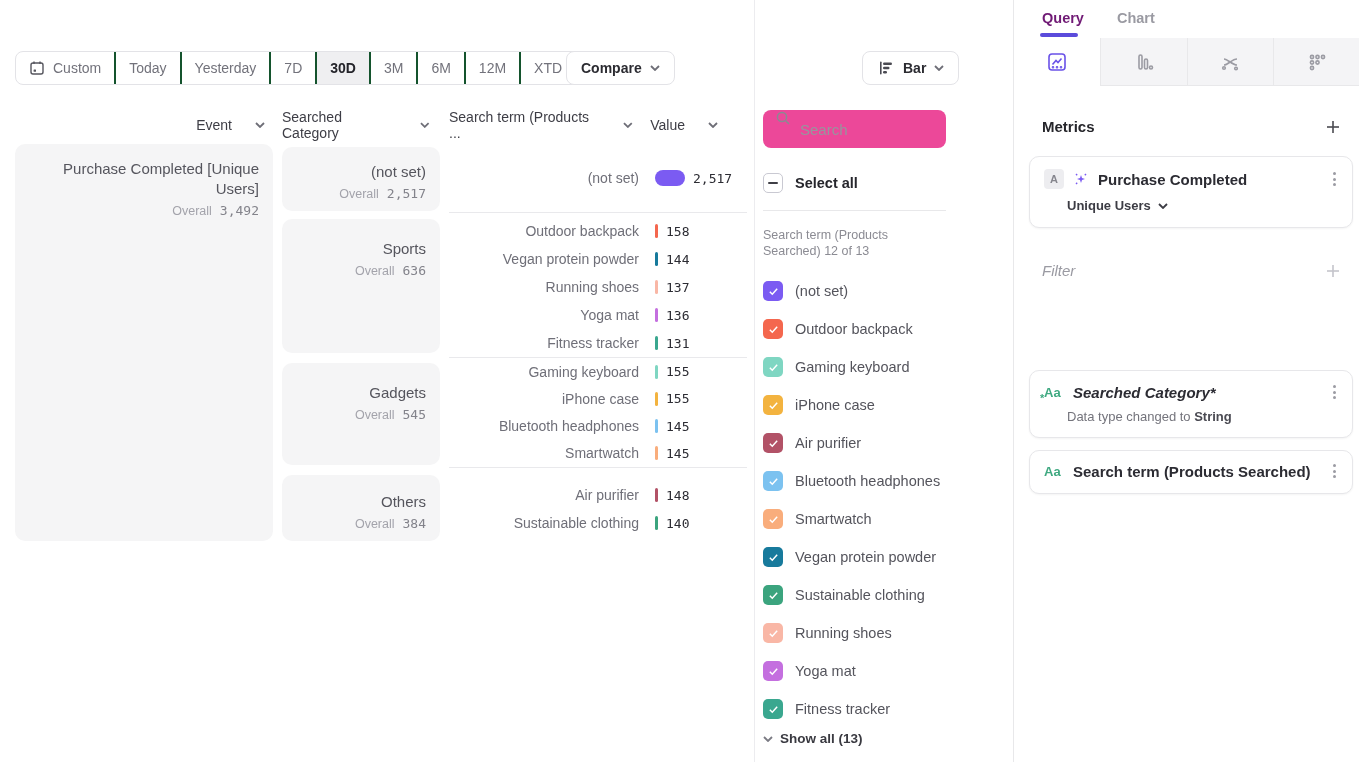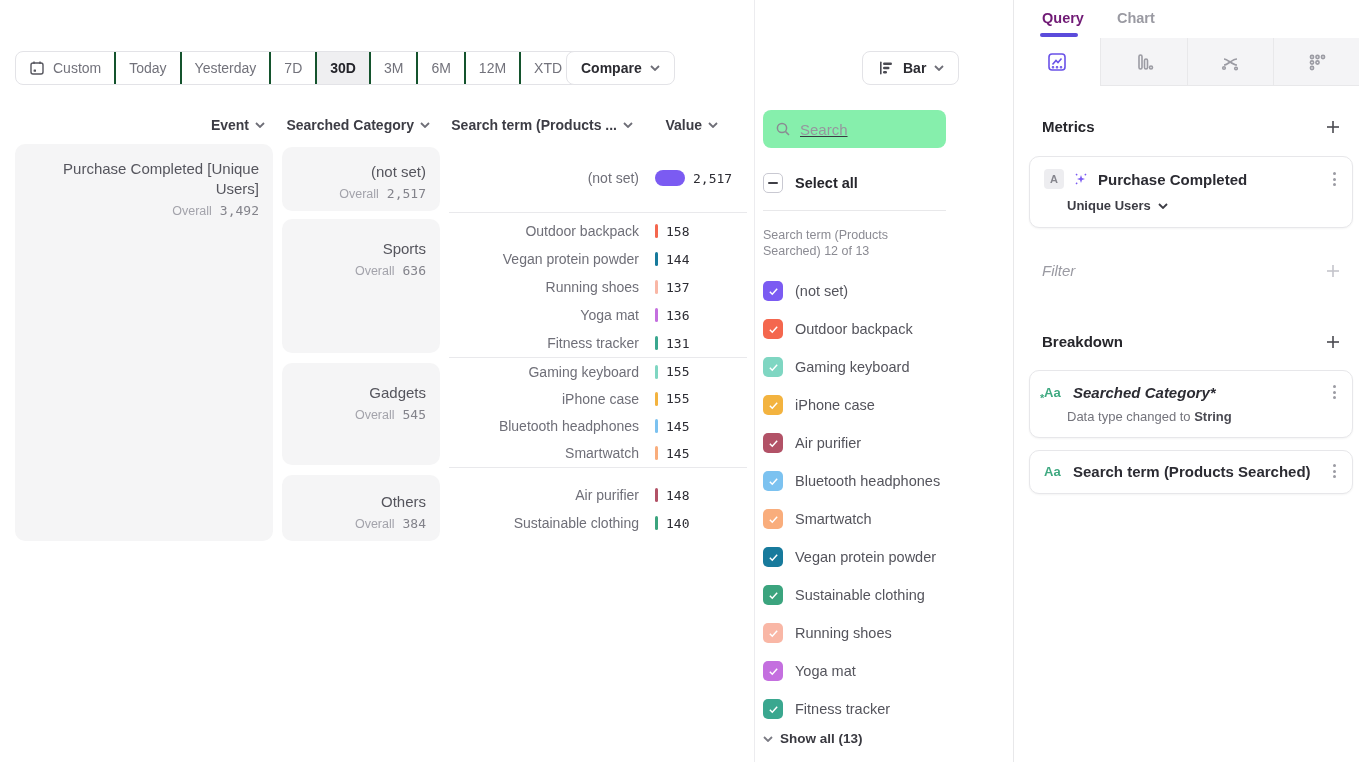--- a/index.html
+++ b/index.html
@@ -15,40 +15,40 @@
   .seg { padding:0 13px; display:flex; align-items:center; gap:8px; font-size:14px; color:#72727b;
     border-left:2px solid #14532d; cursor:pointer; white-space:nowrap; }
   .seg:first-child { border-left:none; }
   .seg.active { background:#efeff1; color:#24242a; font-weight:700; }
   .btn { height:34px; border:1px solid #e3e3e7; border-radius:8px; background:#fff; padding:0 14px;
     display:flex; align-items:center; gap:8px; font-size:14px; font-weight:600; color:#2b2b31; cursor:pointer; }
   .chev { width:10px; height:6px; stroke:#6e6e77; stroke-width:1.8; fill:none; }
 
   
   .colhead { top:112px; height:26px; display:flex; align-items:center; justify-content:flex-end;
-    gap:6px; font-size:14px; font-weight:700; color:#3d3d45; }
+    gap:23px; font-size:14px; font-weight:400; color:#3d3d45; }
 
   
   .cell { background:#f5f5f6; border-radius:10px; padding:15px 14px 0 14px; text-align:right; }
   .cell .ttl { font-size:15px; color:#55555d; line-height:20px; }
   .cell .ovr { margin-top:4px; font-size:12.5px; color:#a3a3ab; }
   .cell .ovr .num { margin-left:8px; font-size:13px; color:#83838b; }
 
   
   .tgroup { left:449px; width:298px; display:flex; flex-direction:column; }
   .tgroup.sep { border-top:1px solid #e9e9ec; }
   .trow { height:28px; display:flex; align-items:center; }
   .trow .lbl { width:190px; text-align:right; font-size:14px; color:#6f6f78; white-space:nowrap; }
   .trow .bar { height:14px; width:3px; border-radius:1.5px; margin-left:16px; flex:none; }
   .trow .val { margin-left:8px; font-size:13px; color:#2c2c33; }
 
   
   .vline { top:0; bottom:0; width:1px; background:#ececef; }
-  .search-box { left:763px; top:110px; width:183px; height:38px; background:#86efac; border-radius:8px;
-    display:flex; align-items:center; padding:0 12px; gap:9px;text-decoration:underline; }
+  .search-box { left:763px; top:110px; width:183px; height:38px; background:#ec4899; border-radius:8px;
+    display:flex; padding:0 12px; gap:9px; }
   .search-box input { border:none; outline:none; background:transparent; font-size:15px; width:120px;
     font-family:"Liberation Sans", sans-serif; color:#3a3a42; }
   .search-box input::placeholder { color:#96969e; }
   .cb { width:20px; height:20px; border-radius:5px; flex:none; display:flex; align-items:center; justify-content:center; }
   .cb.neutral { background:#fff; border:1.5px solid #c9c9d2; }
   .dash { width:10px; height:2px; background:#3f3f46; border-radius:1px; }
   .check { width:13px; height:11px; stroke:#fff; stroke-width:2.4; fill:none; }
   .sel-all { left:763px; top:173px; gap:12px; font-size:14.5px; font-weight:700; color:#26262c; cursor:pointer; }
   .lg-div { left:763px; top:210px; width:183px; height:1px; background:#e8e8ea; }
   .lg-cap { left:763px; top:227px; width:175px; font-size:12.5px; line-height:16px; color:#8b8b93; }
@@ -498,27 +498,20 @@
   </div>
 
   <div class="sect-head" style="top:262px;font-style:italic;">
     <span class="sect-title dim">Filter</span>
     <svg class="plus dim" viewBox="0 0 16 16">
         <line x1="8" y1="2" x2="8" y2="14"></line>
         <line x1="2" y1="8" x2="14" y2="8"></line>
       </svg>
   </div>
 
-  <div class="sect-head" style="top:333px;">
-    <span class="sect-title">Breakdown</span>
-    <svg class="plus" viewBox="0 0 16 16">
-        <line x1="8" y1="2" x2="8" y2="14"></line>
-        <line x1="2" y1="8" x2="14" y2="8"></line>
-      </svg>
-  </div>
 
   <div class="qcard" style="top:370px; height:68px;">
     <div class="qrow1">
       <span class="aa"><span>Aa</span><span class="star">*</span></span>
       <span class="qtitle italic">Searched Category*</span>
       <span class="kebab">
           <i></i>
           <i></i>
           <i></i>
         </span>

